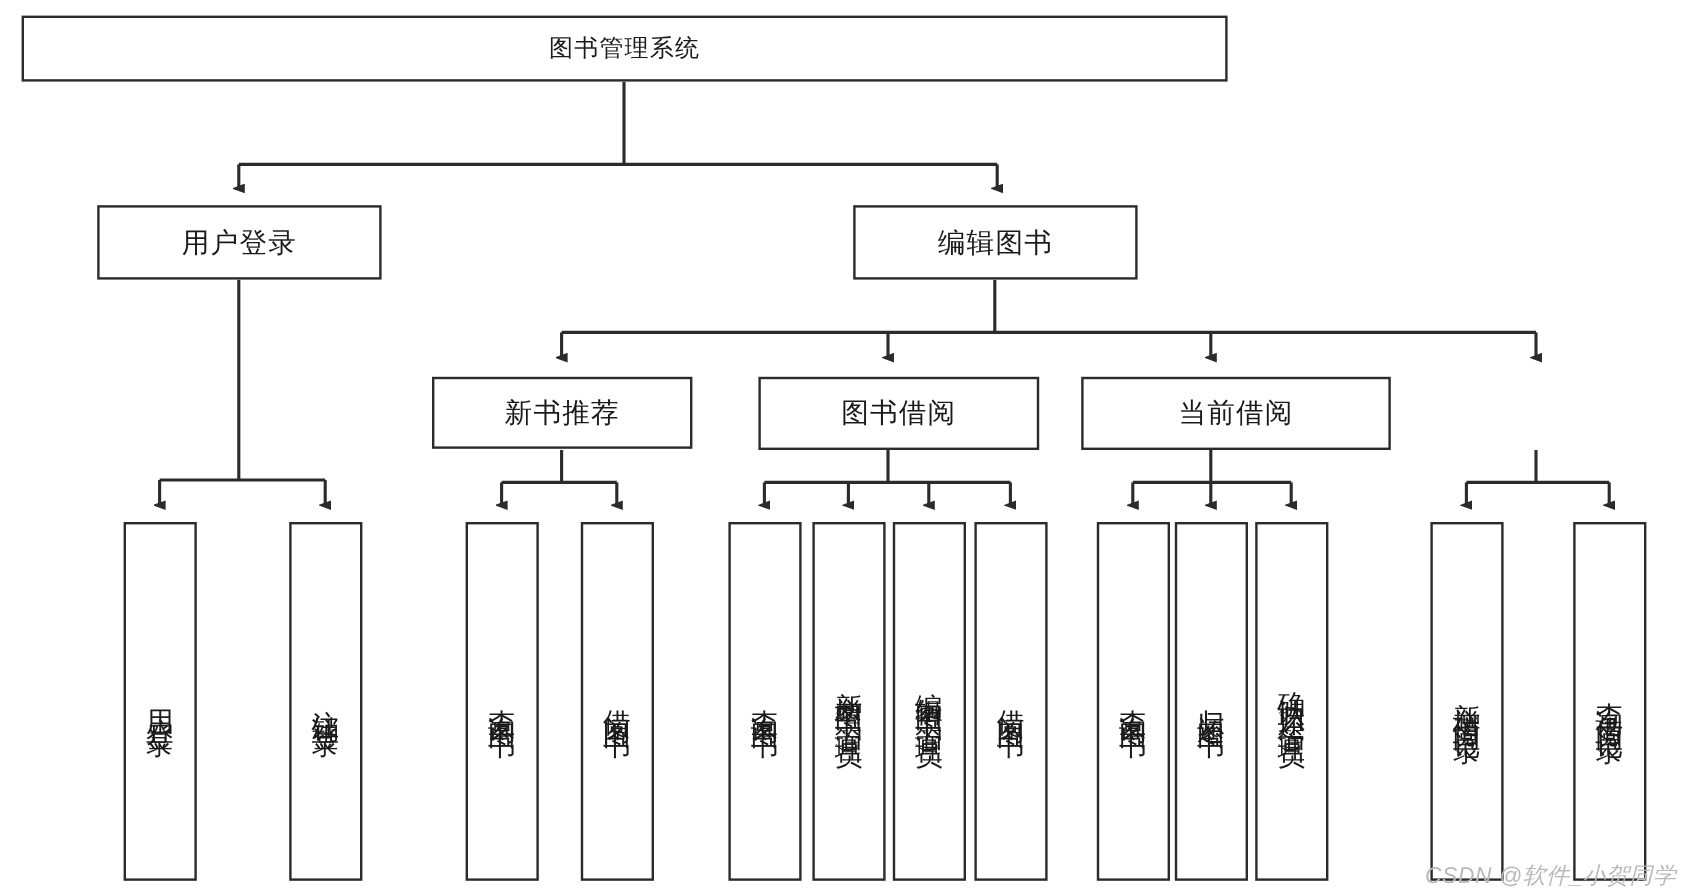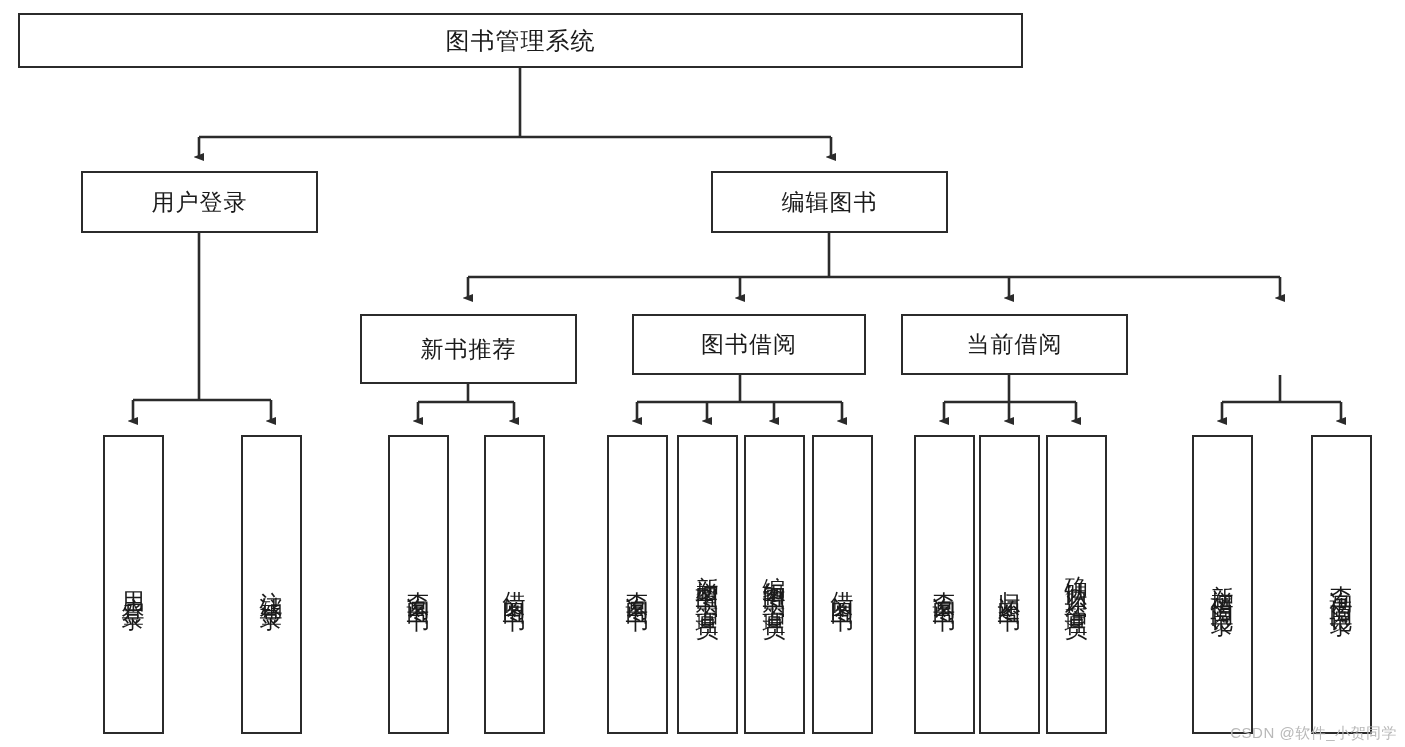--- a/index.html
+++ b/index.html
@@ -19,46 +19,47 @@
     border:2px solid #2b2b2b;
     display:flex;
     align-items:center;
     justify-content:center;
     color:#1a1a1a;
   }
   .node.h{ 
     font-size:23px;
     letter-spacing:1px;
   }
-  .node.root{font-size:24px;}
+  .node.root{font-size:20px;}
   .node.v{ 
     writing-mode:vertical-rl;
     text-orientation:upright;
     font-size:23px;
     letter-spacing:6px;
     line-height:1.05;
     padding:6px 0;
     align-items:center;
     justify-content:center;
     text-align:center;
   }
   .node.v span{
     writing-mode:vertical-rl;
     text-orientation:upright;
     display:block;
   }
   .watermark{
     position:absolute;
     right:8px;
     bottom:4px;
-    font-size:15px;
+    font-size:19px;
     color:#b9b9b9;
     letter-spacing:0.5px;
     white-space:nowrap;
     pointer-events:none;
+    font-style:italic;
   }
 </style>
 </head>
 <body>
 
 <div id="canvas">
 
   <svg id="wires" viewBox="0 0 1405 747" xmlns="http://www.w3.org/2000/svg">
     <defs>
       <marker id="arrow" markerWidth="10" markerHeight="10" refX="4" refY="5" orient="auto" markerUnits="userSpaceOnUse">
@@ -114,27 +115,27 @@
     <span>图书管理系统</span>
   </div>
 
   <div class="node h" style="left:81px;top:171px;width:237px;height:62px;">
     <span>用户登录</span>
   </div>
   <div class="node h" style="left:711px;top:171px;width:237px;height:62px;">
     <span>编辑图书</span>
   </div>
 
-  <div class="node h" style="left:360px;top:314px;width:217px;height:70px;">
+  <div class="node h" style="left:360px;top:314px;width:217px;height:60px;">
     <span>新书推荐</span>
   </div>
   <div class="node h" style="left:632px;top:314px;width:234px;height:61px;">
     <span>图书借阅</span>
   </div>
-  <div class="node h" style="left:901px;top:314px;width:227px;height:61px;">
+  <div class="node h" style="left:901px;top:314px;width:258px;height:61px;">
     <span>当前借阅</span>
   </div>
 
   <div class="node v" style="left:103px;top:435px;width:61px;height:299px;">
     <span>用户登录</span>
   </div>
   <div class="node v" style="left:241px;top:435px;width:61px;height:299px;">
     <span>注销登录</span>
   </div>
 

